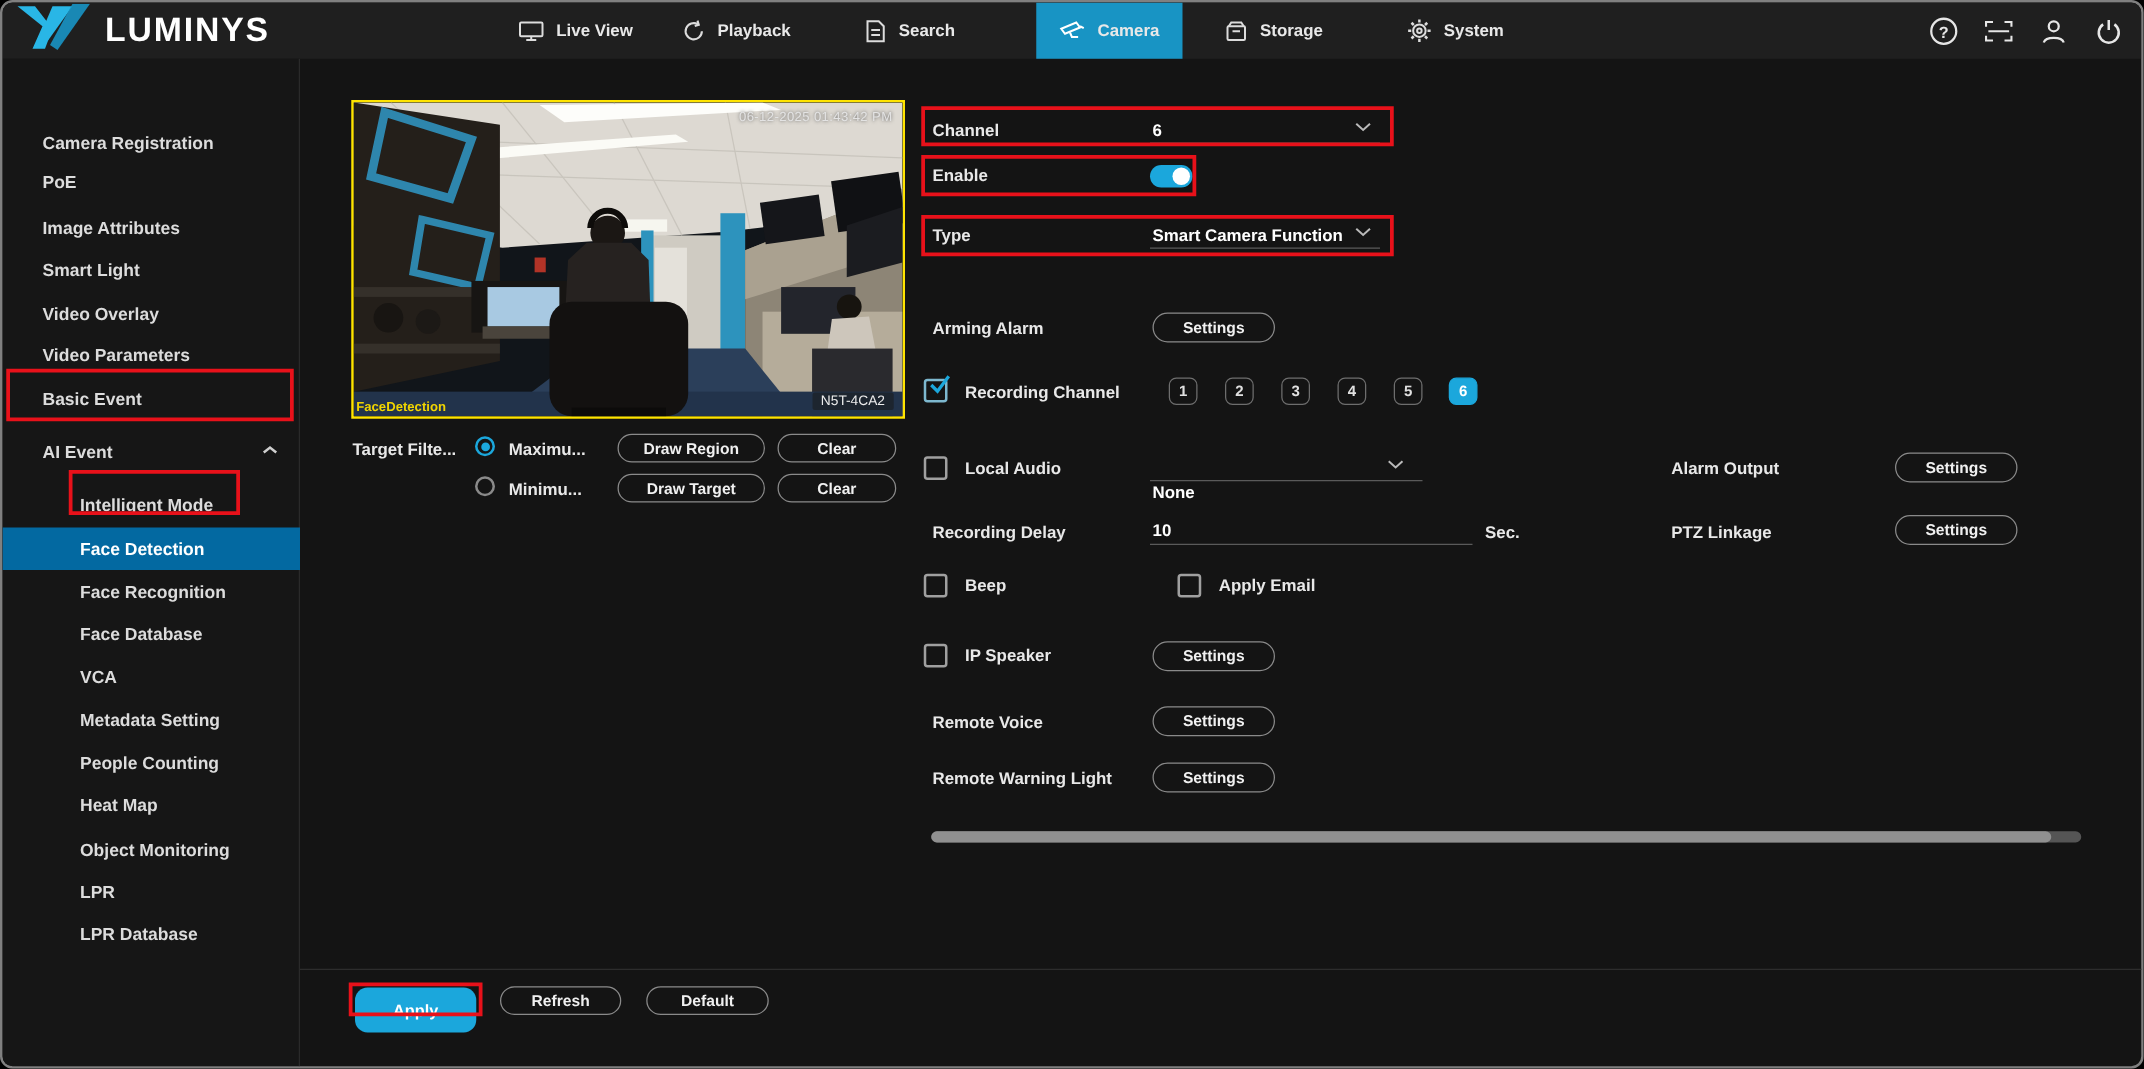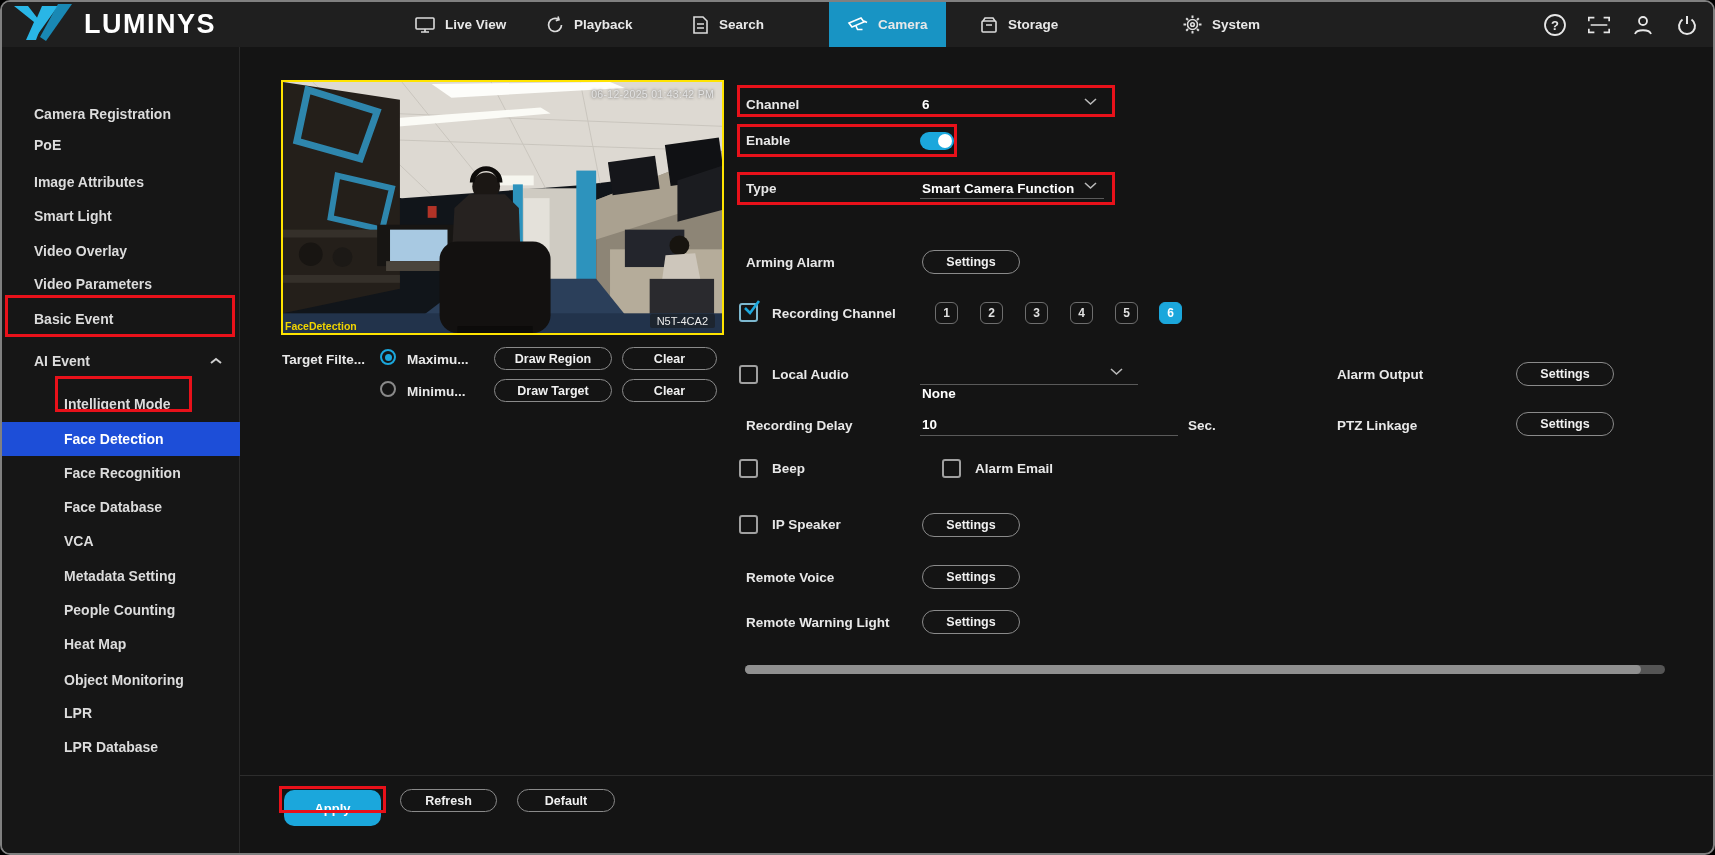--- a/index.html
+++ b/index.html
@@ -21,21 +21,21 @@
   .top-icons { position:absolute; right:14px; top:0; height:45px; display:flex; align-items:center; gap:20px; }
   .top-icon { width:24px; height:24px; display:flex; align-items:center; justify-content:center; cursor:pointer; }
   
   .sidebar { position:absolute; left:0; top:45px; width:238px; bottom:0; background:#161616; border-right:1px solid #2a2a2a; }
   .side-item, .side-sub {
     position:absolute; left:0; width:238px; height:34px; line-height:34px;
     font-size:14px; font-weight:700; color:#dcdcdc; cursor:pointer; white-space:nowrap;
   }
   .side-item { padding-left:32px; }
   .side-sub  { padding-left:62px; }
-  .side-selected { background:#1d4ed8; color:#ffffff; }
+  .side-selected { background:#0369a1; color:#ffffff; }
   .side-caret { position:absolute; right:18px; top:0; color:#cfcfcf; font-size:11px; }
   
   .redbox { position:absolute; border:3px solid #E8111A; pointer-events:none; }
   
   .video { position:absolute; left:279px; top:78px; width:443px; height:255px;
            border:2px solid #FFE400; background:#000; cursor:crosshair; }
   .video svg { position:absolute; inset:0; width:100%; height:100%; }
   .vid-ts { position:absolute; top:6px; right:8px; font-size:10.5px; color:#e3e3e3;
             text-shadow:0 0 3px #555; letter-spacing:.3px; }
   .vid-cam { position:absolute; bottom:5px; right:7px; font-size:11px; color:#ececec;
@@ -137,21 +137,21 @@
       <span>
         <svg width="20" height="20" viewBox="0 0 20 20" fill="none" stroke="#dcdcdc" stroke-width="1.6">
           <path d="M4 6 l2 -3 h8 l2 3"></path>
             <rect x="3" y="6" width="14" height="11" rx="1"></rect>
             <line x1="7" y1="10" x2="13" y2="10"></line>
         </svg>
       </span>
       <span>Storage</span>
     </div>
 
-    <div class="nav-item" style="left:1180px;justify-content:center;">
+    <div class="nav-item" style="left:1123px;justify-content:center;">
       <span>
         <svg width="21" height="21" viewBox="0 0 21 21" fill="none" stroke="#dcdcdc" stroke-width="1.6">
           <circle cx="10.5" cy="10.5" r="5"></circle>
             <circle cx="10.5" cy="10.5" r="1.8"></circle>
           <g stroke-width="2">
             <line x1="10.5" y1="1.5" x2="10.5" y2="4"></line>
               <line x1="10.5" y1="17" x2="10.5" y2="19.5"></line>
             <line x1="1.5" y1="10.5" x2="4" y2="10.5"></line>
               <line x1="17" y1="10.5" x2="19.5" y2="10.5"></line>
             <line x1="4.2" y1="4.2" x2="6" y2="6"></line>
@@ -343,21 +343,21 @@
   <span class="lbl" style="left:744px; top:416px;">Recording Delay</span>
   <span class="val" style="left:920px; top:415px;">10</span>
   <span class="uline" style="left:918px; top:433px; width:258px;"></span>
   <span class="lbl" style="left:1186px; top:416px;">Sec.</span>
   <span class="lbl" style="left:1335px; top:416px;">PTZ Linkage</span>
   <button class="settings-btn" style="left:1514px; top:410px;">Settings</button>
 
   <span class="chk" style="left:737px; top:457px;"></span>
   <span class="lbl" style="left:770px; top:459px;">Beep</span>
   <span class="chk" style="left:940px; top:457px;"></span>
-  <span class="lbl" style="left:973px; top:459px;">Alarm Email</span>
+  <span class="lbl" style="left:973px; top:459px;">Apply Email</span>
 
   <span class="chk" style="left:737px; top:513px;"></span>
   <span class="lbl" style="left:770px; top:515px;">IP Speaker</span>
   <button class="settings-btn" style="left:920px; top:511px;">Settings</button>
 
   <span class="lbl" style="left:744px; top:568px;">Remote Voice</span>
   <button class="settings-btn" style="left:920px; top:563px;">Settings</button>
 
   <span class="lbl" style="left:744px; top:613px;">Remote Warning Light</span>
   <button class="settings-btn" style="left:920px; top:608px;">Settings</button>

